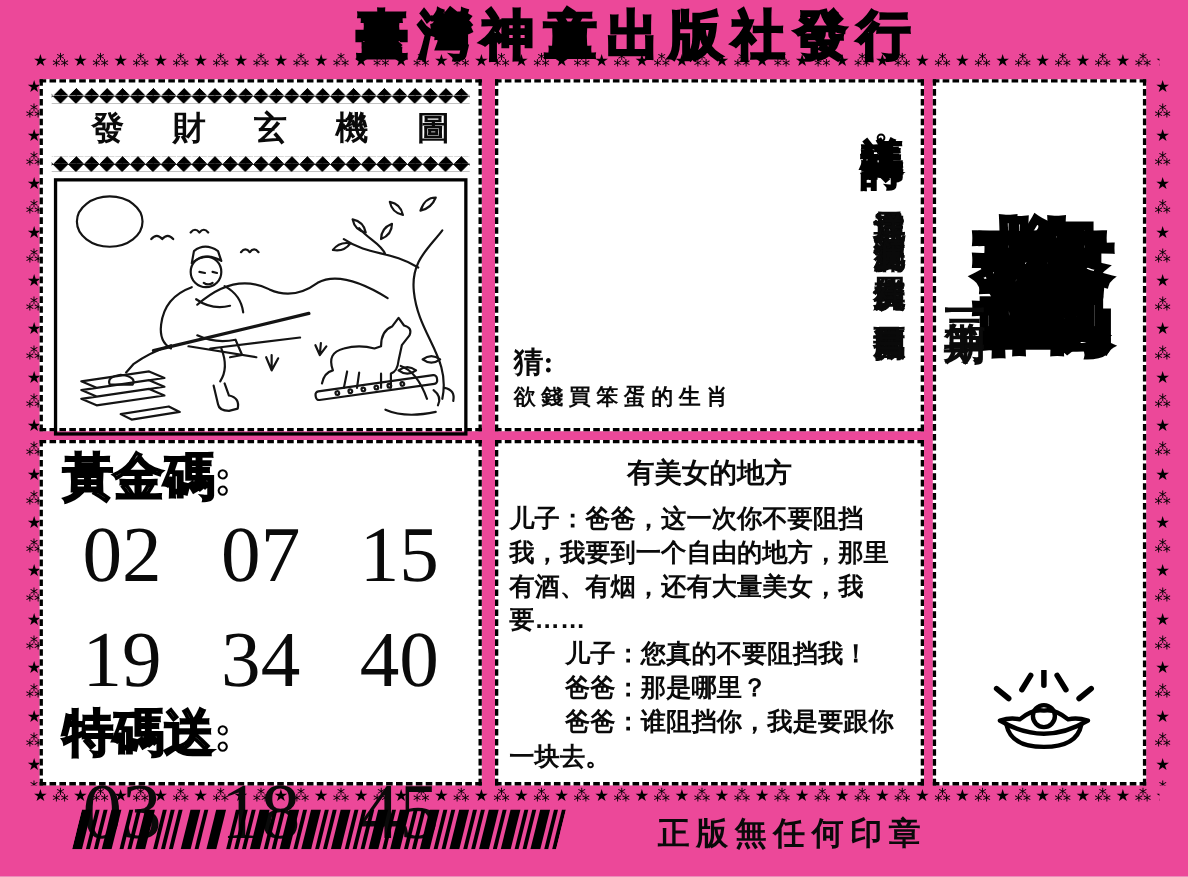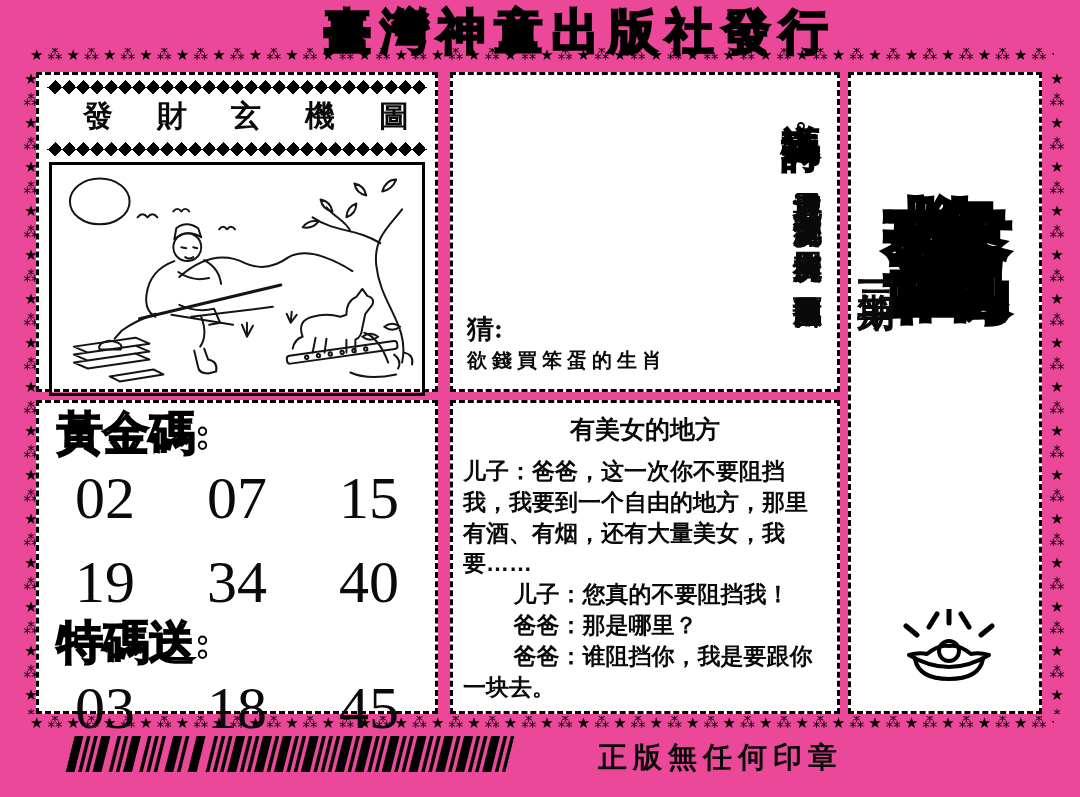--- a/index.html
+++ b/index.html
@@ -61,21 +61,21 @@
   .masthead-title{position:absolute;right:12px;top:22px;writing-mode:vertical-rl;
     text-orientation:upright;font-size:122px;font-weight:900;line-height:1.32;}
   .issue{position:absolute;left:4px;top:188px;writing-mode:vertical-rl;
     text-orientation:upright;font-size:38px;font-weight:600;line-height:1.08;}
   .ingot{position:absolute;left:48px;bottom:20px;width:100px;height:82px;}
 
   
   .num-label{font-size:46px;font-weight:700;line-height:1.1;margin:6px 0 0 18px;
     color:#fff;-webkit-text-stroke:1.9px #000;}
   .num-row{display:flex;justify-content:space-between;padding:0 36px;
-    font-size:60px;line-height:1.0;font-weight:500;}
+    font-size:72px;line-height:1.0;font-weight:500;}
   .num-row.r1{margin-top:8px;}
   .num-row.r2{margin-top:24px;}
   .num-row.r3{margin-top:10px;}
 
   
   .box-joke{padding:8px 10px;font-family:"Liberation Sans","DejaVu Sans",sans-serif;}
   .joke-title{text-align:center;font-size:25px;font-weight:700;margin:2px 0 10px 0;font-family:Liberation Serif, serif;}
   .box-joke p{margin:0;font-size:23px;font-weight:700;line-height:1.34;}
   .box-joke p.indent{text-indent:2.2em;}
 

